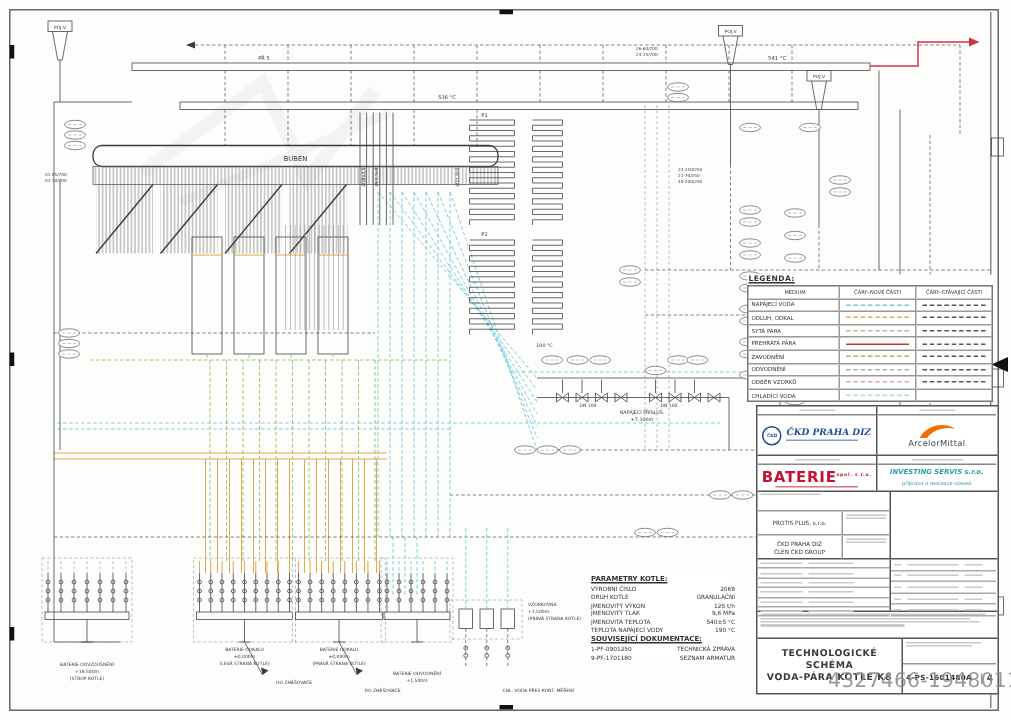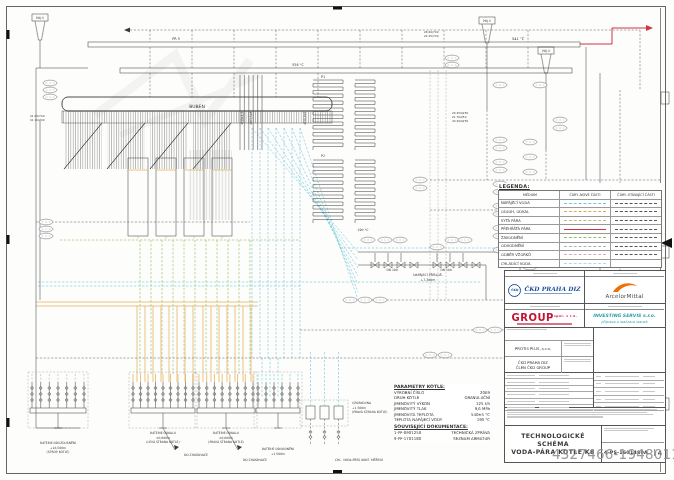--- a/index.html
+++ b/index.html
@@ -728,21 +728,21 @@
           <div class="amtext">ArcelorMittal</div>
         </div>
       </div>
     </div>
     <div class="rowflex" style="border-top:0.7px solid #555;">
       <div class="cell vline" style="width:79px;">
         <div class="hstrip">
             <div class="smd" style="width:30px;"></div>
           </div>
         <div style="height:17px;display:flex;flex-direction:column;align-items:center;justify-content:center;">
-          <div class="protis"><span>GROUP</span><span class="sup">spol. s r.o.</span></div>
+          <div class="protis"><span>BATERIE</span><span class="sup">spol. s r.o.</span></div>
           <div class="protissub"></div>
         </div>
       </div>
       <div class="cell" style="width:79px;">
         <div class="hstrip">
             <div class="smd" style="width:34px;"></div>
           </div>
         <div style="height:17px;display:flex;flex-direction:column;justify-content:center;">
           <div class="invest">INVESTING SERVIS s.r.o.</div>
           <div class="investsub">příprava a realizace staveb</div>

